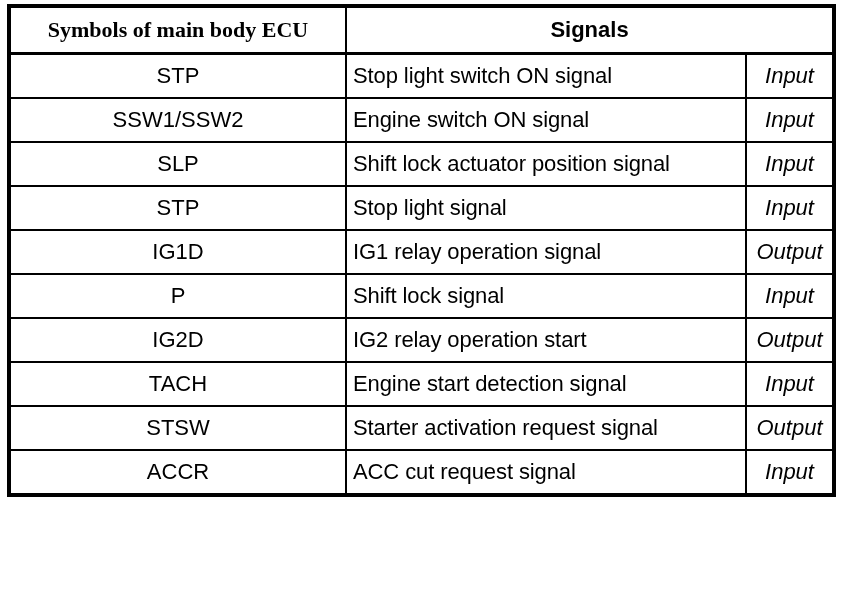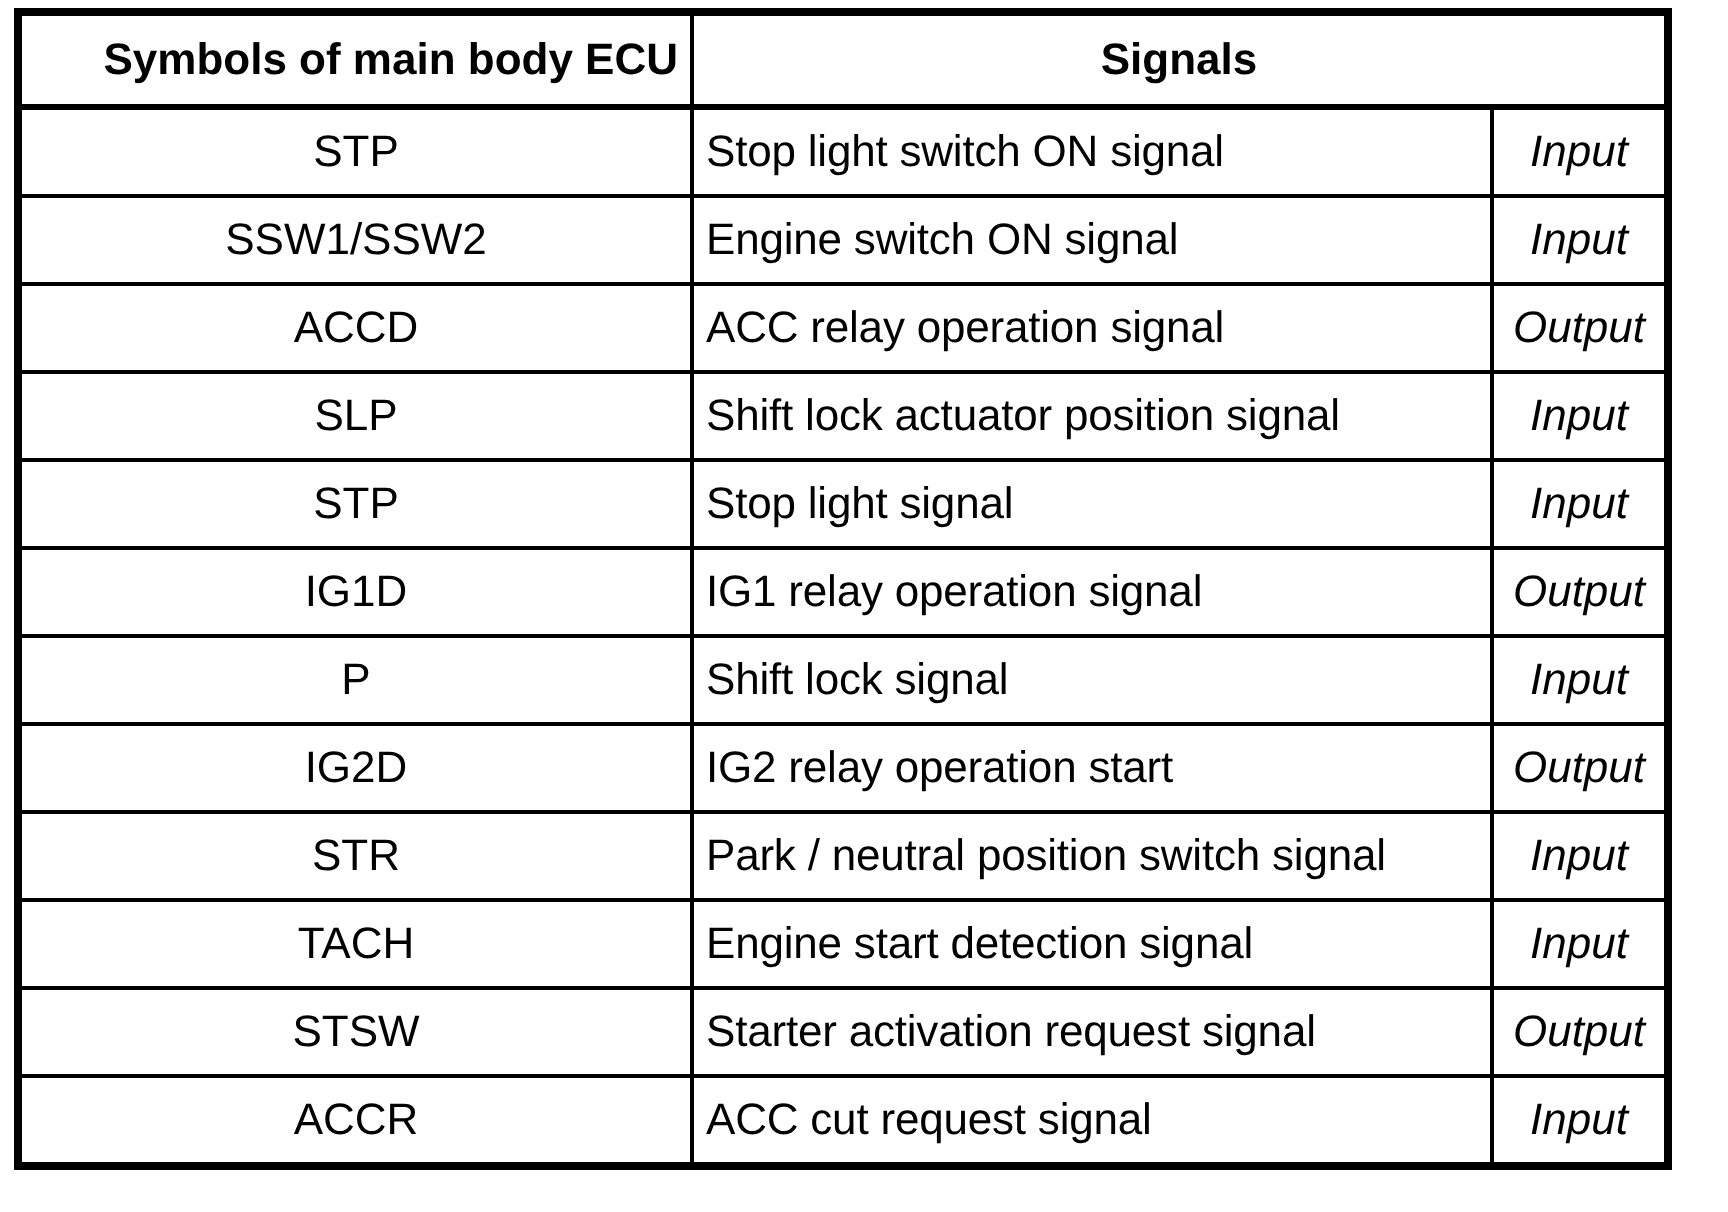--- a/index.html
+++ b/index.html
@@ -46,21 +46,22 @@
     overflow: hidden;
     font-weight: normal;
     vertical-align: middle;
   }
   table.ecu-table thead th {
     font-weight: bold;
     height: 44px;
     border-bottom: 3px solid #000000;
   }
   th.head-symbol {
-    text-align: right;
+    text-align: center;
+    font-family: Liberation Serif, serif;
   }
   th.head-signals {
     text-align: center;
   }
   td.cell-symbol {
     text-align: center;
   }
   td.cell-signal {
     text-align: left;
     letter-spacing: -0.1px;
@@ -92,25 +93,20 @@
           <td class="cell-symbol">STP</td>
           <td class="cell-signal">Stop light switch ON signal</td>
           <td class="cell-io">Input</td>
         </tr>
         <tr>
           <td class="cell-symbol">SSW1/SSW2</td>
           <td class="cell-signal">Engine switch ON signal</td>
           <td class="cell-io">Input</td>
         </tr>
         <tr>
-          <td class="cell-symbol">ACCD</td>
-          <td class="cell-signal">ACC relay operation signal</td>
-          <td class="cell-io">Output</td>
-        </tr>
-        <tr>
           <td class="cell-symbol">SLP</td>
           <td class="cell-signal">Shift lock actuator position signal</td>
           <td class="cell-io">Input</td>
         </tr>
         <tr>
           <td class="cell-symbol">STP</td>
           <td class="cell-signal">Stop light signal</td>
           <td class="cell-io">Input</td>
         </tr>
         <tr>
@@ -122,25 +118,20 @@
           <td class="cell-symbol">P</td>
           <td class="cell-signal">Shift lock signal</td>
           <td class="cell-io">Input</td>
         </tr>
         <tr>
           <td class="cell-symbol">IG2D</td>
           <td class="cell-signal">IG2 relay operation start</td>
           <td class="cell-io">Output</td>
         </tr>
         <tr>
-          <td class="cell-symbol">STR</td>
-          <td class="cell-signal">Park / neutral position switch signal</td>
-          <td class="cell-io">Input</td>
-        </tr>
-        <tr>
           <td class="cell-symbol">TACH</td>
           <td class="cell-signal">Engine start detection signal</td>
           <td class="cell-io">Input</td>
         </tr>
         <tr>
           <td class="cell-symbol">STSW</td>
           <td class="cell-signal">Starter activation request signal</td>
           <td class="cell-io">Output</td>
         </tr>
         <tr>

